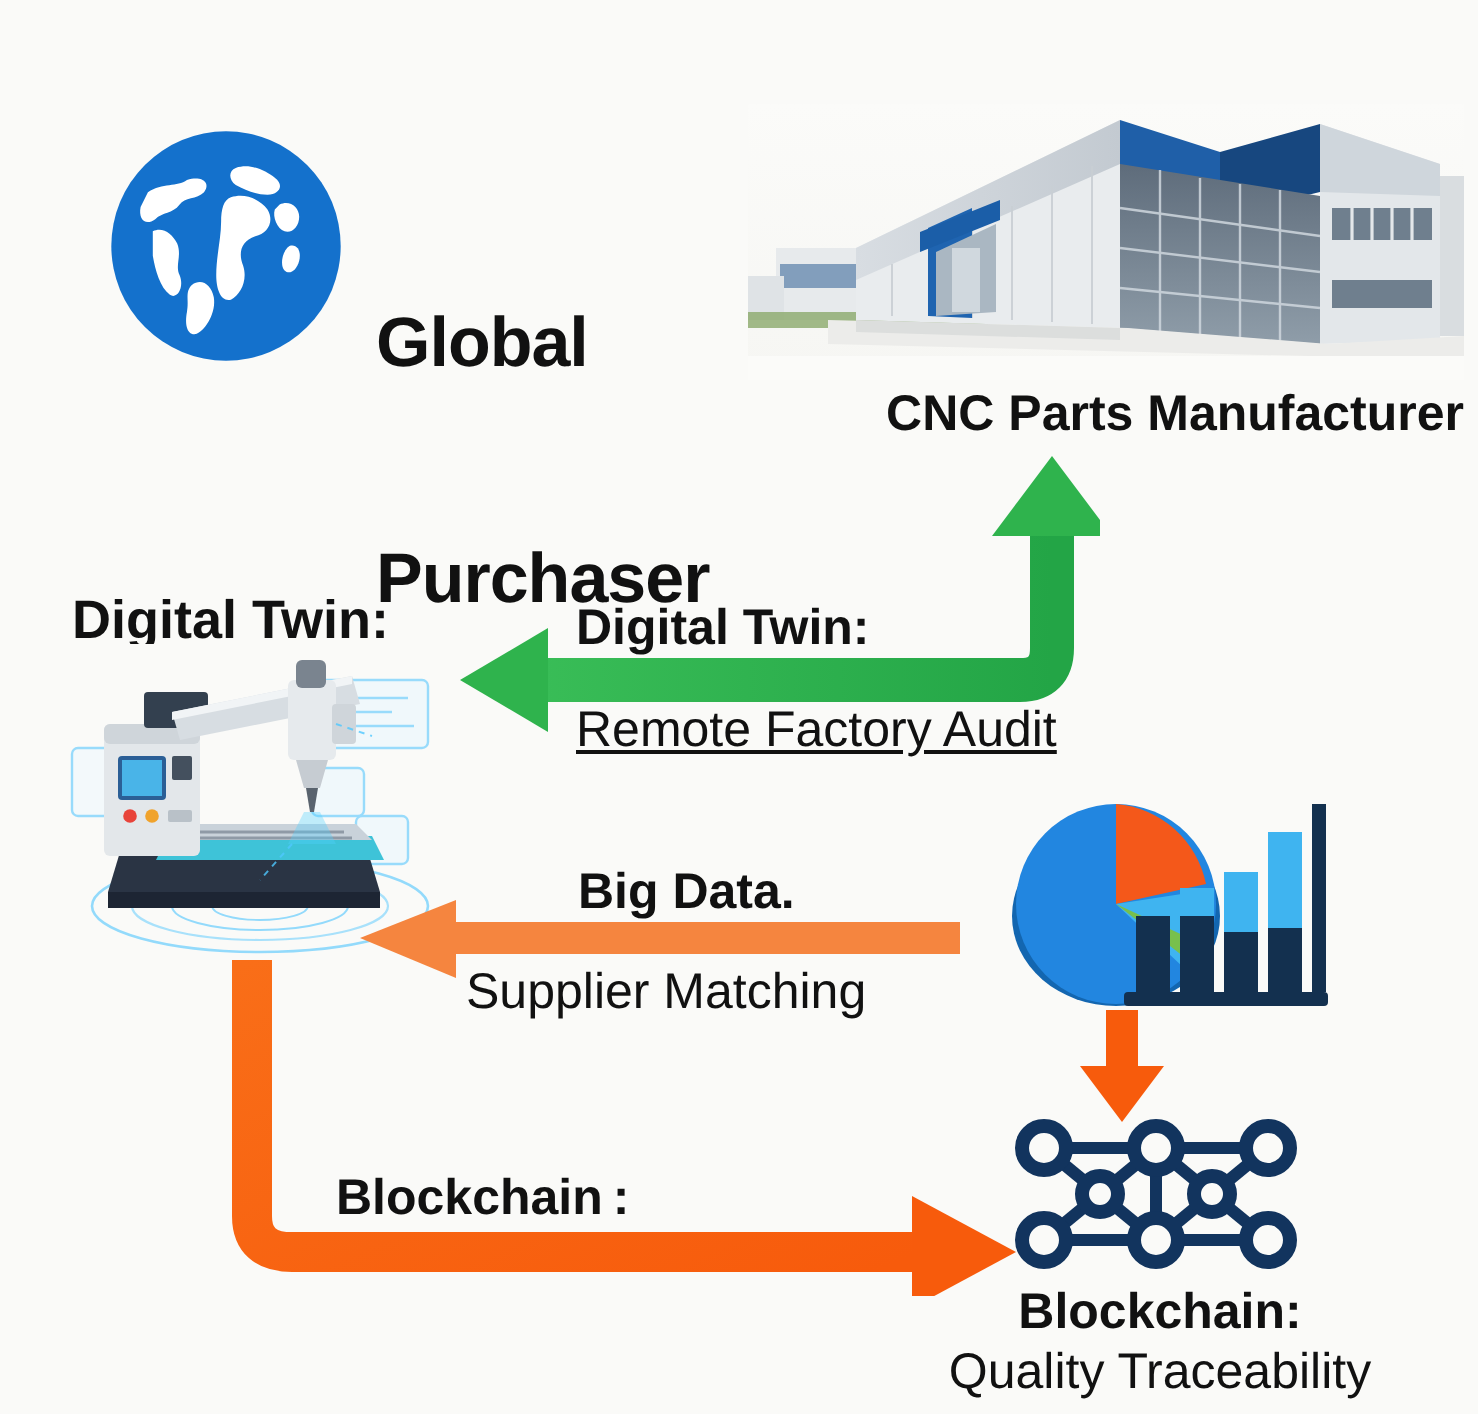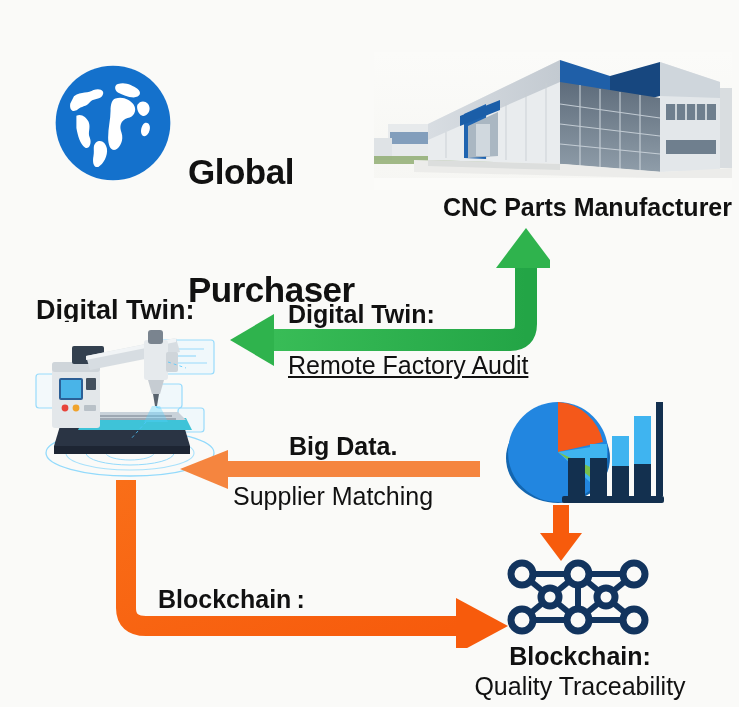--- a/index.html
+++ b/index.html
@@ -31,21 +31,21 @@
   #green-arrow{left:230px;top:228px;width:320px;height:140px;}
   #orange-arrow-1{left:180px;top:450px;width:300px;height:40px;}
   #orange-arrow-2{left:108px;top:468px;width:400px;height:180px;}
   #orange-arrow-down{left:540px;top:505px;width:42px;height:56px;}
 
   
   #dt-top-label{left:288px;top:300px;font-size:25px;font-weight:bold;}
   #dt-bot-label{left:288px;top:351px;font-size:25px;text-decoration:underline;}
   #bd-top-label{left:289px;top:432px;font-size:25px;font-weight:bold;}
   #bd-bot-label{left:233px;top:482px;font-size:25px;}
-  #bc-label{left:158px;top:585px;font-size:25px;font-weight:bold;}
+  #bc-label{left:168px;top:585px;font-size:25px;font-weight:bold;}
 
   
   #analytics-icon{left:500px;top:392px;width:166px;height:115px;}
   #blockchain-icon{left:502px;top:558px;width:152px;height:78px;}
   #blockchain-title{left:430px;top:642px;width:300px;text-align:center;font-size:25px;font-weight:bold;}
   #blockchain-sub{left:430px;top:672px;width:300px;text-align:center;font-size:25px;}
 </style>
 </head>
 <body>
 

